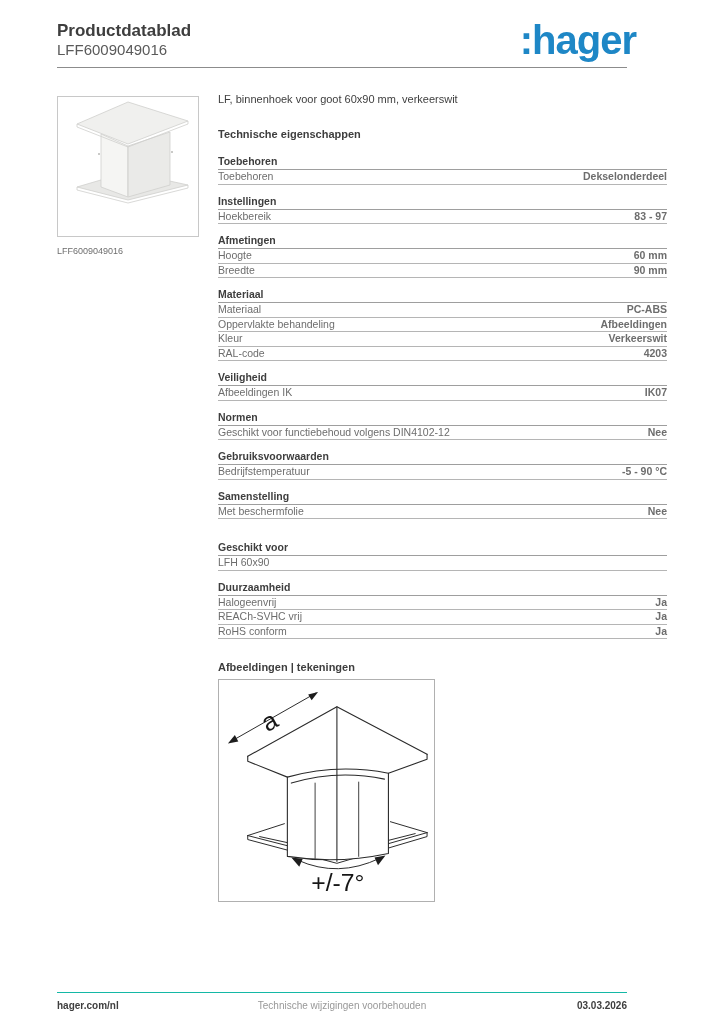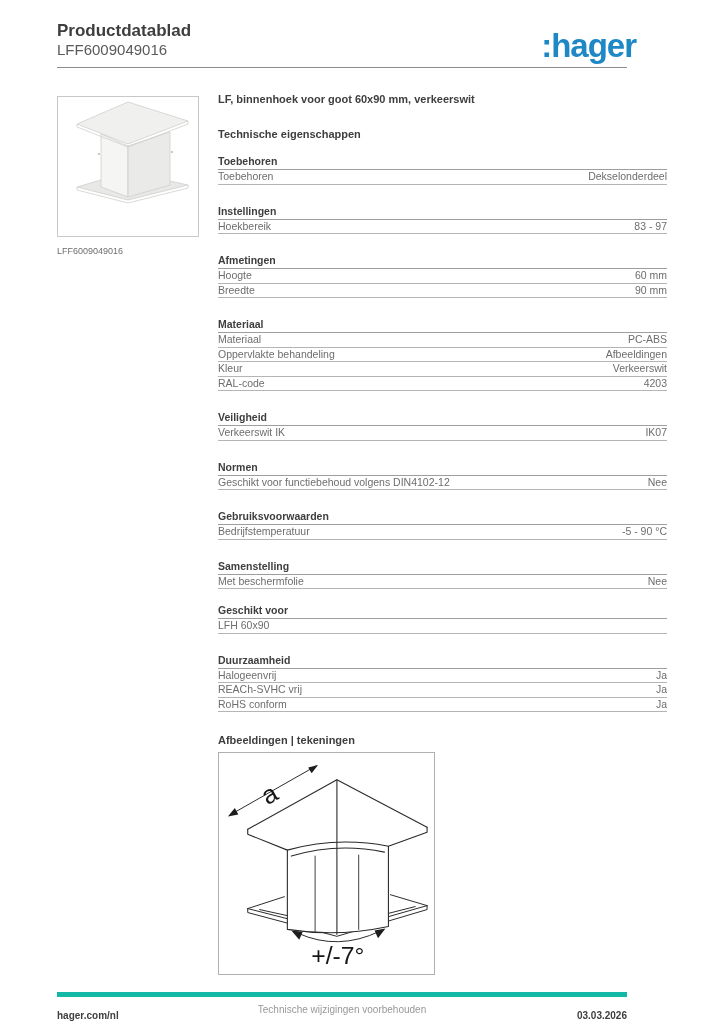--- a/index.html
+++ b/index.html
@@ -4,45 +4,45 @@
 <style>
   html,body{margin:0;padding:0;background:#fff;}
   .page{
     position:relative;width:684px;height:1024px;background:#ffffff;
     font-family:"Liberation Sans",sans-serif;overflow:hidden;
   }
   
   .header{position:absolute;left:57px;top:21px;right:48px;}
   .page-title{font-size:17px;font-weight:bold;color:#3e3e3e;line-height:19px;}
   .product-id{font-size:15px;color:#5a5a5a;line-height:19px;}
-  .logo{position:absolute;right:0;top:10px;font-size:33px;font-weight:bold;
+  .logo{position:absolute;right:0;top:4px;font-size:40px;font-weight:bold;
         color:#1e87c6;letter-spacing:-1px;line-height:30px;}
   .header-rule{position:absolute;left:57px;right:57px;top:67px;border-top:1px solid #8c8c8c;}
   
   .photo-box{position:absolute;left:57px;top:96px;width:140px;height:139px;
              border:1px solid #c8c8c8;background:#fff;}
   .photo-caption{position:absolute;left:57px;top:246px;font-size:9px;color:#6d6d6d;}
   
   .content{position:absolute;left:218px;top:93px;width:449px;}
-  .desc{font-size:11px;font-weight:bold;color:#3e3e3e;line-height:13px;}
+  .desc{font-size:11px;font-weight:normal;color:#3e3e3e;line-height:13px;}
   .block-heading{font-size:11px;font-weight:bold;color:#3e3e3e;line-height:13px;margin-top:22px;}
-  .spec-section{margin-top:21px;}
+  .spec-section{margin-top:11px;}
   #spec-sections .spec-section:first-child{margin-top:15px;}
-  #more-sections .spec-section:first-child{margin-top:16px;}
+  #more-sections .spec-section:first-child{margin-top:23px;}
   .spec-heading{font-size:10.5px;font-weight:bold;color:#3e3e3e;line-height:11px;
                 padding-bottom:2px;border-bottom:1px solid #9e9e9e;}
   .spec-row{display:flex;justify-content:space-between;font-size:10.5px;color:#6d6d6d;
             line-height:11px;padding:1px 0 1.5px 0;border-bottom:1px solid #b5b5b5;}
   .spec-label{white-space:nowrap;}
-  .spec-value{white-space:nowrap;}
+  .spec-value{white-space:nowrap;font-weight:bold;}
   .drawings-heading{}
   .drawing-box{margin-top:5px;width:215px;height:221px;border:1px solid #b0b0b0;background:#fff;}
   
-  .footer{position:absolute;left:57px;right:57px;top:992px;border-top:5px solid #14b8a6;
-          padding-top:13px;display:flex;justify-content:space-between;align-items:baseline;
+  .footer{position:absolute;left:57px;right:57px;top:992px;border-top:1px solid #14b8a6;
+          padding-top:7px;display:flex;justify-content:space-between;align-items:baseline;
           font-size:10px;color:#3e3e3e;}
   .f-left,.f-right{font-weight:bold;}
   .f-center{color:#989898;position:absolute;left:0;right:0;text-align:center;top:7px;}
   svg{display:block;}
 </style>
 </head>
 <body>
 
 <div class="page">
 
@@ -115,21 +115,21 @@
             <span class="spec-value">Verkeerswit</span>
           </div>
           <div class="spec-row">
             <span class="spec-label">RAL-code</span>
             <span class="spec-value">4203</span>
           </div>
         </section>
         <section class="spec-section">
           <div class="spec-heading">Veiligheid</div>
           <div class="spec-row">
-            <span class="spec-label">Verkeerswit IK</span>
+            <span class="spec-label">Afbeeldingen IK</span>
             <span class="spec-value">IK07</span>
           </div>
         </section>
         <section class="spec-section">
           <div class="spec-heading">Normen</div>
           <div class="spec-row">
             <span class="spec-label">Geschikt voor functiebehoud volgens DIN4102-12</span>
             <span class="spec-value">Nee</span>
           </div>
         </section>

